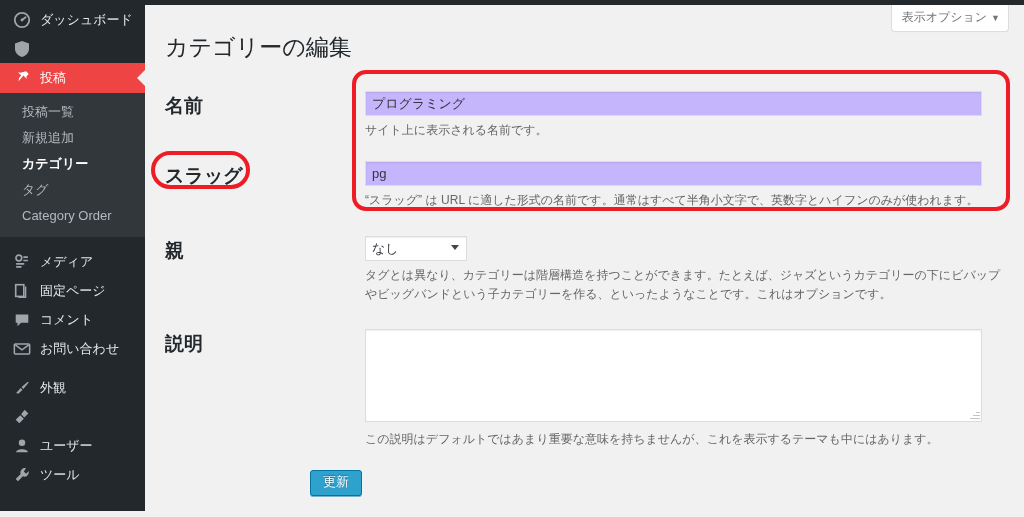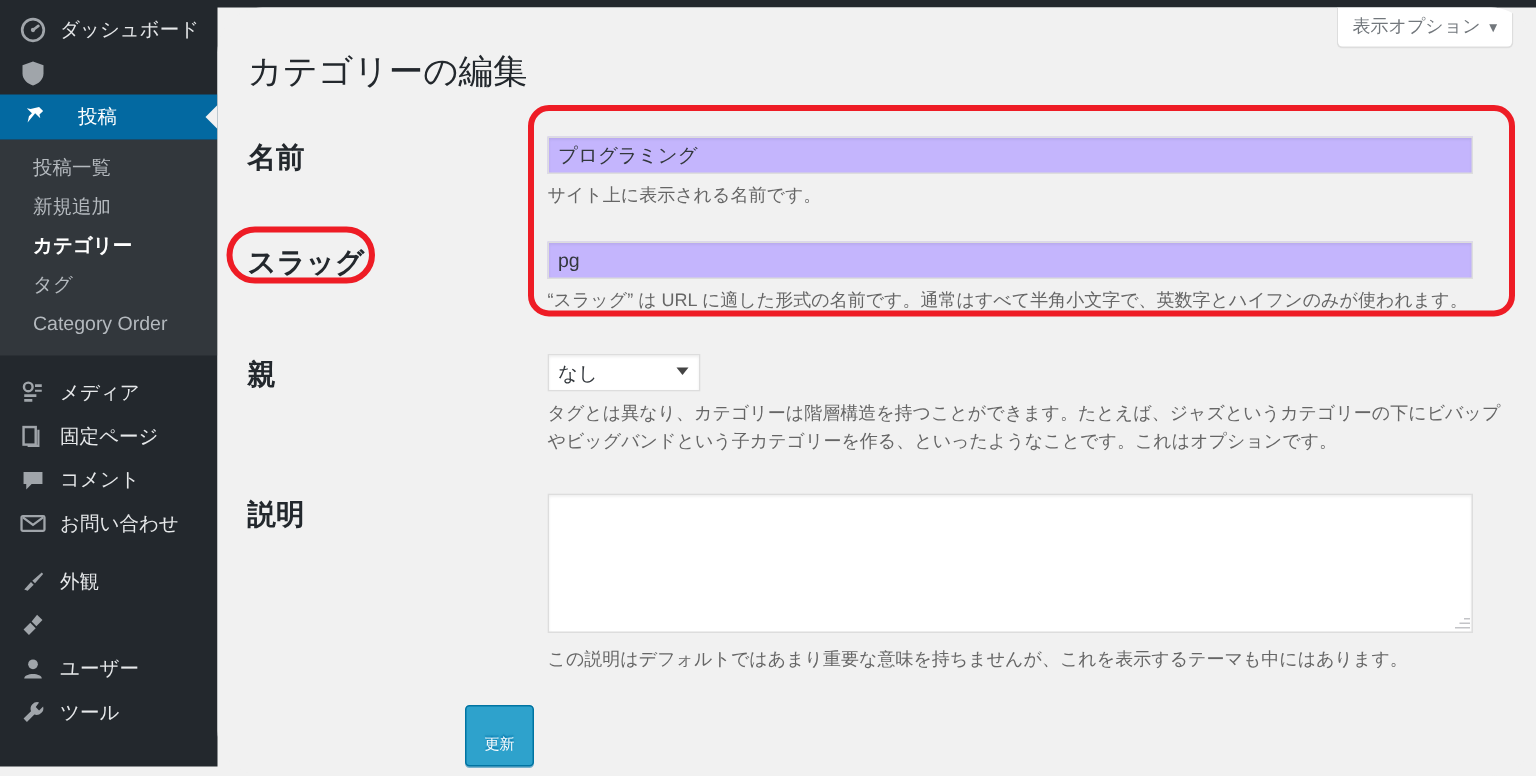--- a/index.html
+++ b/index.html
@@ -57,26 +57,25 @@
     flex: 0 0 24px;
     display: inline-flex;
     align-items: center;
     justify-content: center;
     margin-right: 6px;
     color: #a0a5aa;
   }
   .mi .lbl { flex: 1 1 auto; }
 
   .mi.active {
-    background: #0369a1;
+    background: #ef4444;
     color: #fff;
     font-weight: normal;
     height: 30px;
     line-height: 30px;
-    gap: 12px;
   }
   .mi.active .ico { color: #fff; }
   .mi.active:after {
     content: "";
     position: absolute;
     right: 0; top: 50%;
     margin-top: -8px;
     border-style: solid;
     border-width: 8px 8px 8px 0;
     border-color: transparent #f1f1f1 transparent transparent;
@@ -102,21 +101,20 @@
 
   
   #content {
     position: absolute;
     top: 5px;
     left: 145px;
     width: 879px;
     height: 512px;
     background: #f1f1f1;
     overflow: hidden;
-    border-radius: 30px;
   }
 
   #screen-meta-links {
     position: absolute;
     top: 0px;
     right: 15px;
   }
   #show-settings-link {
     display: inline-block;
     background: #fff;
@@ -265,23 +263,23 @@
     left: 165px;
   }
   .button-primary {
     display: inline-block;
     background: #2ea2cc;
     border: 1px solid #0074a2;
     border-bottom-color: #0074a2;
     border-radius: 3px;
     color: #fff;
     font-family: "Liberation Sans", "DejaVu Sans", sans-serif;
-    font-size: 10px;
+    font-size: 13px;
     line-height: 18px;
-    padding: 17px 12px 4px;
+    padding: 2px 12px 4px;
     box-shadow: 0 1px 0 rgba(0,115,170,.5);
     text-shadow: 0 -1px 1px #0073aa;
     cursor: pointer;
   }
 
   
   .anno {
     position: absolute;
     border: 4px solid #ee1c25;
     box-sizing: border-box;

